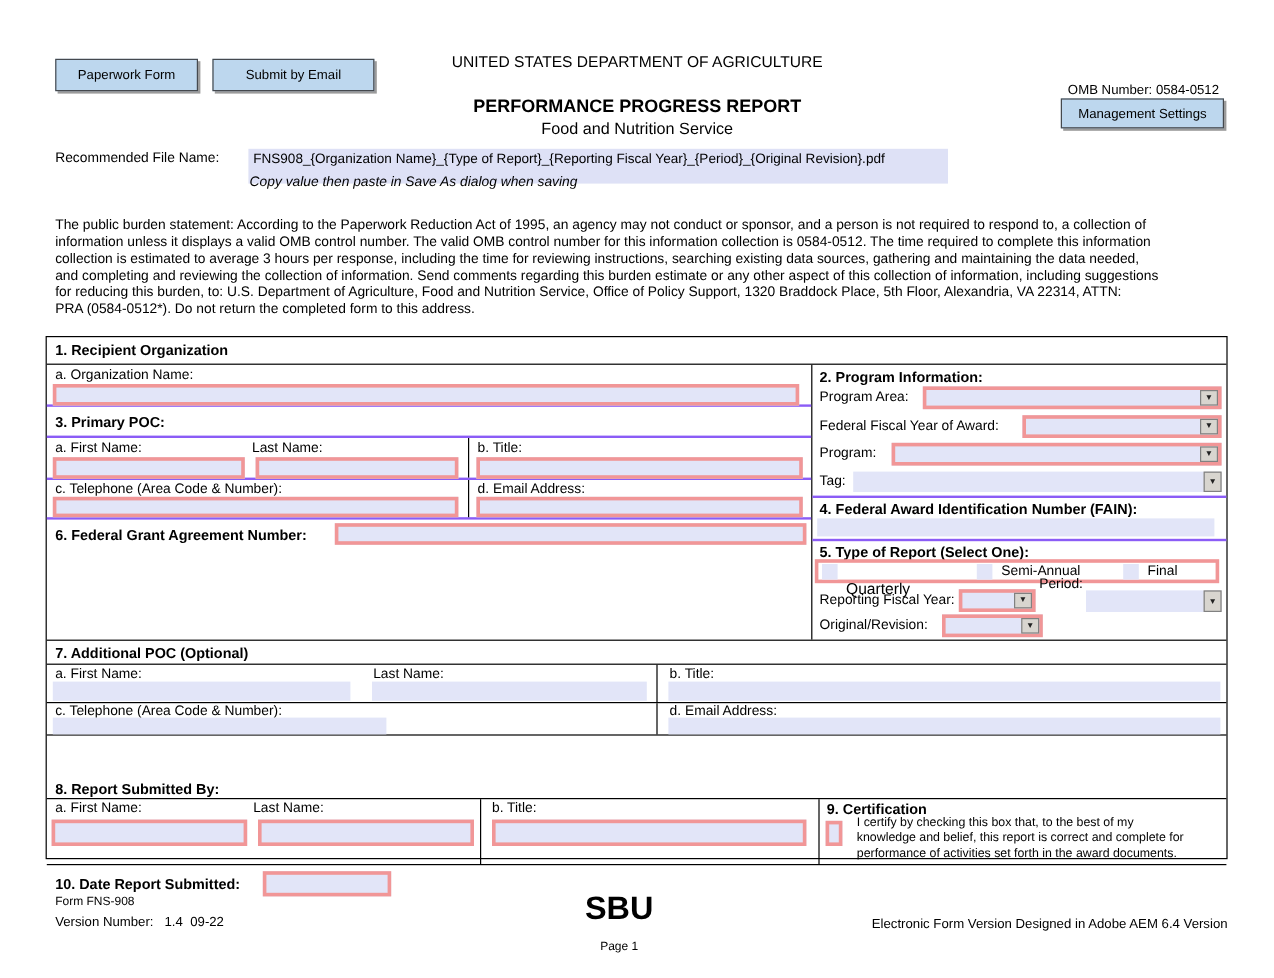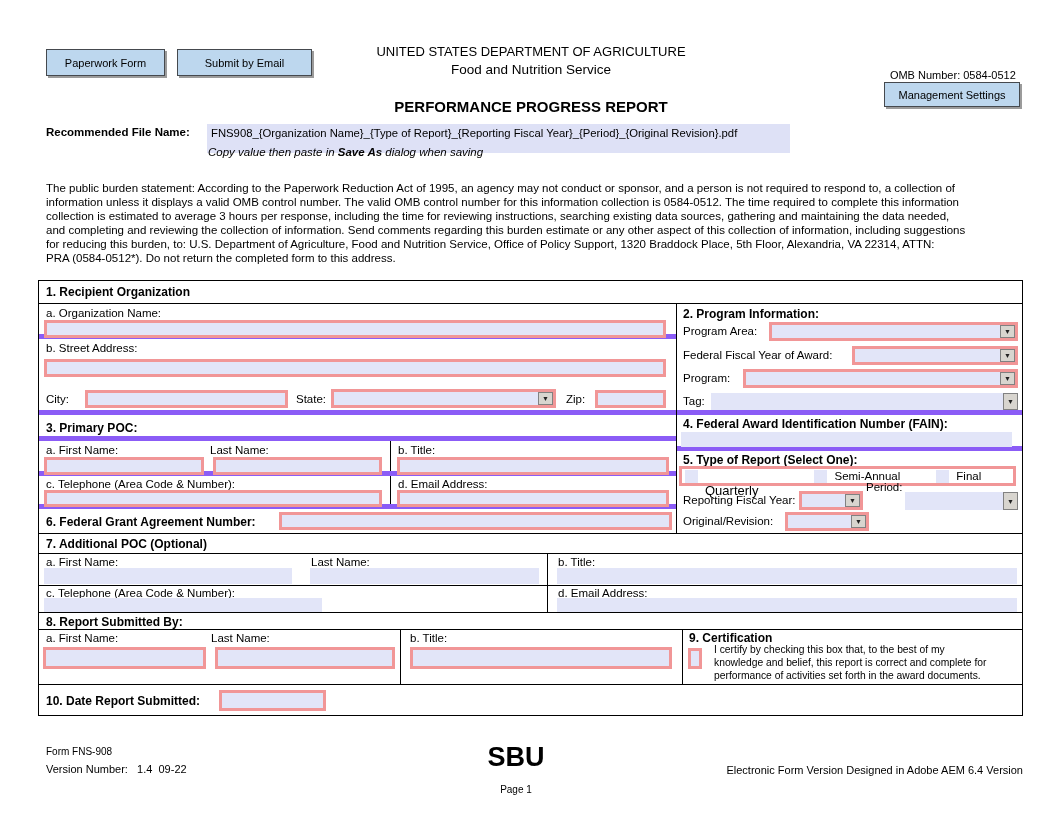--- a/index.html
+++ b/index.html
@@ -10,58 +10,58 @@
   }
   .abs { position:absolute; }
   
   .btn3d {
     position:absolute; background:#bdd7ee; border:1px solid #45494e;
     box-shadow:2px 2px 0 #9b9b9b; font-size:11px; text-align:center;
     display:flex; align-items:center; justify-content:center; cursor:pointer;
     font-family:"Liberation Sans","DejaVu Sans",sans-serif;
   }
   .lbl  { position:absolute; font-size:11.5px; white-space:nowrap; }
-  .bold { font-weight:bold;text-align:center; }
+  .bold { font-weight:normal;text-align:center; }
   .sect { position:absolute; font-size:12px; font-weight:bold; white-space:nowrap; }
   
   .fld  { position:absolute; background:#e2e5f8; }
   .req  { border:3px solid #f19697; }
   .dd   { position:absolute; background:#e2e5f8; }
   .dd-a {
     position:absolute; right:0; top:0; bottom:0; width:15px;
     background:#d8d5cf; border:1px solid #818181;
     font-size:7px; color:#222; display:flex; align-items:center; justify-content:center;
   }
   .cb { background:#e2e5f8; }
   
   .tbl { position:absolute; left:38px; top:280px; width:985px; height:436px; border:1px solid #000; }
   .row { position:relative; border-bottom:1px solid #000; }
   .row:last-child { border-bottom:none; }
   .flexrow { display:flex; }
   .cell { position:relative; }
   .brd-r { border-right:1px solid #000; }
-  .stack > div { position:relative; border-bottom:5px solid #8b5cf6; }
+  .stack > div { position:relative; border-bottom:2px solid #8b5cf6; }
   .stack > div:last-child { border-bottom:none; }
   .burden { position:absolute; left:46px; top:181px; width:980px; font-size:11.5px; line-height:14px; white-space:pre-line; }
   .italic { font-style:italic; }
   .pre { white-space:pre;text-align:right; }
   .certtext { position:absolute; font-size:10.3px; line-height:13px; white-space:pre-line; }
 </style>
 </head>
 <body>
 
 <div class="page">
 
   <div class="btn3d" style="left:46px;top:49px;width:119px;height:27px;">Paperwork Form</div>
   <div class="btn3d" style="left:177px;top:49px;width:135px;height:27px;">Submit by Email</div>
 
   <div class="abs" style="left:0;top:44px;width:1062px;text-align:center;">
     <div style="font-size:13px;">UNITED STATES DEPARTMENT OF AGRICULTURE</div>
+    <div style="font-size:15px;font-weight:bold;margin-top:21px;">PERFORMANCE PROGRESS REPORT</div>
     <div style="font-size:13.5px;margin-top:3px;">Food and Nutrition Service</div>
-    <div style="font-size:15px;font-weight:bold;margin-top:21px;">PERFORMANCE PROGRESS REPORT</div>
   </div>
 
   <div class="abs" style="top:46px;right:44px;text-align:center;font-size:11px;line-height:14px;margin-top:22px;">
     <div>OMB Number: 0584-0512</div>
     <div>Expiration Date: 7/31/2025</div>
   </div>
   <div class="btn3d" style="left:884px;top:82px;width:136px;height:25px;">Management Settings</div>
 
   <div class="lbl bold" style="left:46px;top:126px;">Recommended File Name:</div>
   <div class="abs" style="left:207px;top:124px;width:583px;height:29px;background:#dee1f6;font-size:11.3px;line-height:18px;padding-left:4px;white-space:nowrap;">FNS908_{Organization Name}_{Type of Report}_{Reporting Fiscal Year}_{Period}_{Original Revision}.pdf</div>
@@ -84,32 +84,20 @@
 
     <div class="row flexrow" style="height:230px;">
 
       <div class="cell brd-r stack" style="width:638px;">
 
         <div style="height:35px;">
           <div class="lbl" style="left:7px;top:3px;">a. Organization Name:</div>
           <div class="fld req" style="left:5px;top:16px;width:622px;height:18px;"></div>
         </div>
 
-        <div style="height:76px;">
-          <div class="lbl" style="left:7px;top:3px;">b. Street Address:</div>
-          <div class="fld req" style="left:5px;top:20px;width:622px;height:18px;"></div>
-          <div class="lbl" style="left:7px;top:54px;">City:</div>
-          <div class="fld req" style="left:46px;top:51px;width:203px;height:18px;"></div>
-          <div class="lbl" style="left:257px;top:54px;">State:</div>
-          <div class="dd req" style="left:292px;top:50px;width:225px;height:19px;">
-            <span class="dd-a">▼</span>
-          </div>
-          <div class="lbl" style="left:527px;top:54px;">Zip:</div>
-          <div class="fld req" style="left:556px;top:51px;width:71px;height:18px;"></div>
-        </div>
 
         <div style="height:26px;">
           <div class="sect" style="left:7px;top:6px;">3. Primary POC:</div>
         </div>
 
         <div class="flexrow" style="height:35px;">
           <div class="cell brd-r" style="width:352px;">
             <div class="lbl" style="left:7px;top:3px;">a. First Name:</div>
             <div class="lbl" style="left:171px;top:3px;">Last Name:</div>
             <div class="fld req" style="left:5px;top:16px;width:160px;height:18px;"></div>
@@ -212,21 +200,21 @@
       <div class="cell brd-r" style="width:509px;">
         <div class="lbl" style="left:7px;top:1px;">c. Telephone (Area Code &amp; Number):</div>
         <div class="fld" style="left:5px;top:12px;width:278px;height:14px;"></div>
       </div>
       <div class="cell" style="flex:1;">
         <div class="lbl" style="left:10px;top:1px;">d. Email Address:</div>
         <div class="fld" style="left:9px;top:12px;width:460px;height:14px;"></div>
       </div>
     </div>
 
-    <div class="row" style="height:17px;">
+    <div class="row" style="height:17px;margin-top:36px;">
       <div class="sect" style="left:7px;top:2px;">8. Report Submitted By:</div>
     </div>
 
     <div class="row flexrow" style="height:55px;">
       <div class="cell brd-r" style="width:362px;">
         <div class="lbl" style="left:7px;top:2px;">a. First Name:</div>
         <div class="lbl" style="left:172px;top:2px;">Last Name:</div>
         <div class="fld req" style="left:4px;top:17px;width:163px;height:22px;"></div>
         <div class="fld req" style="left:176px;top:17px;width:180px;height:22px;"></div>
       </div>

